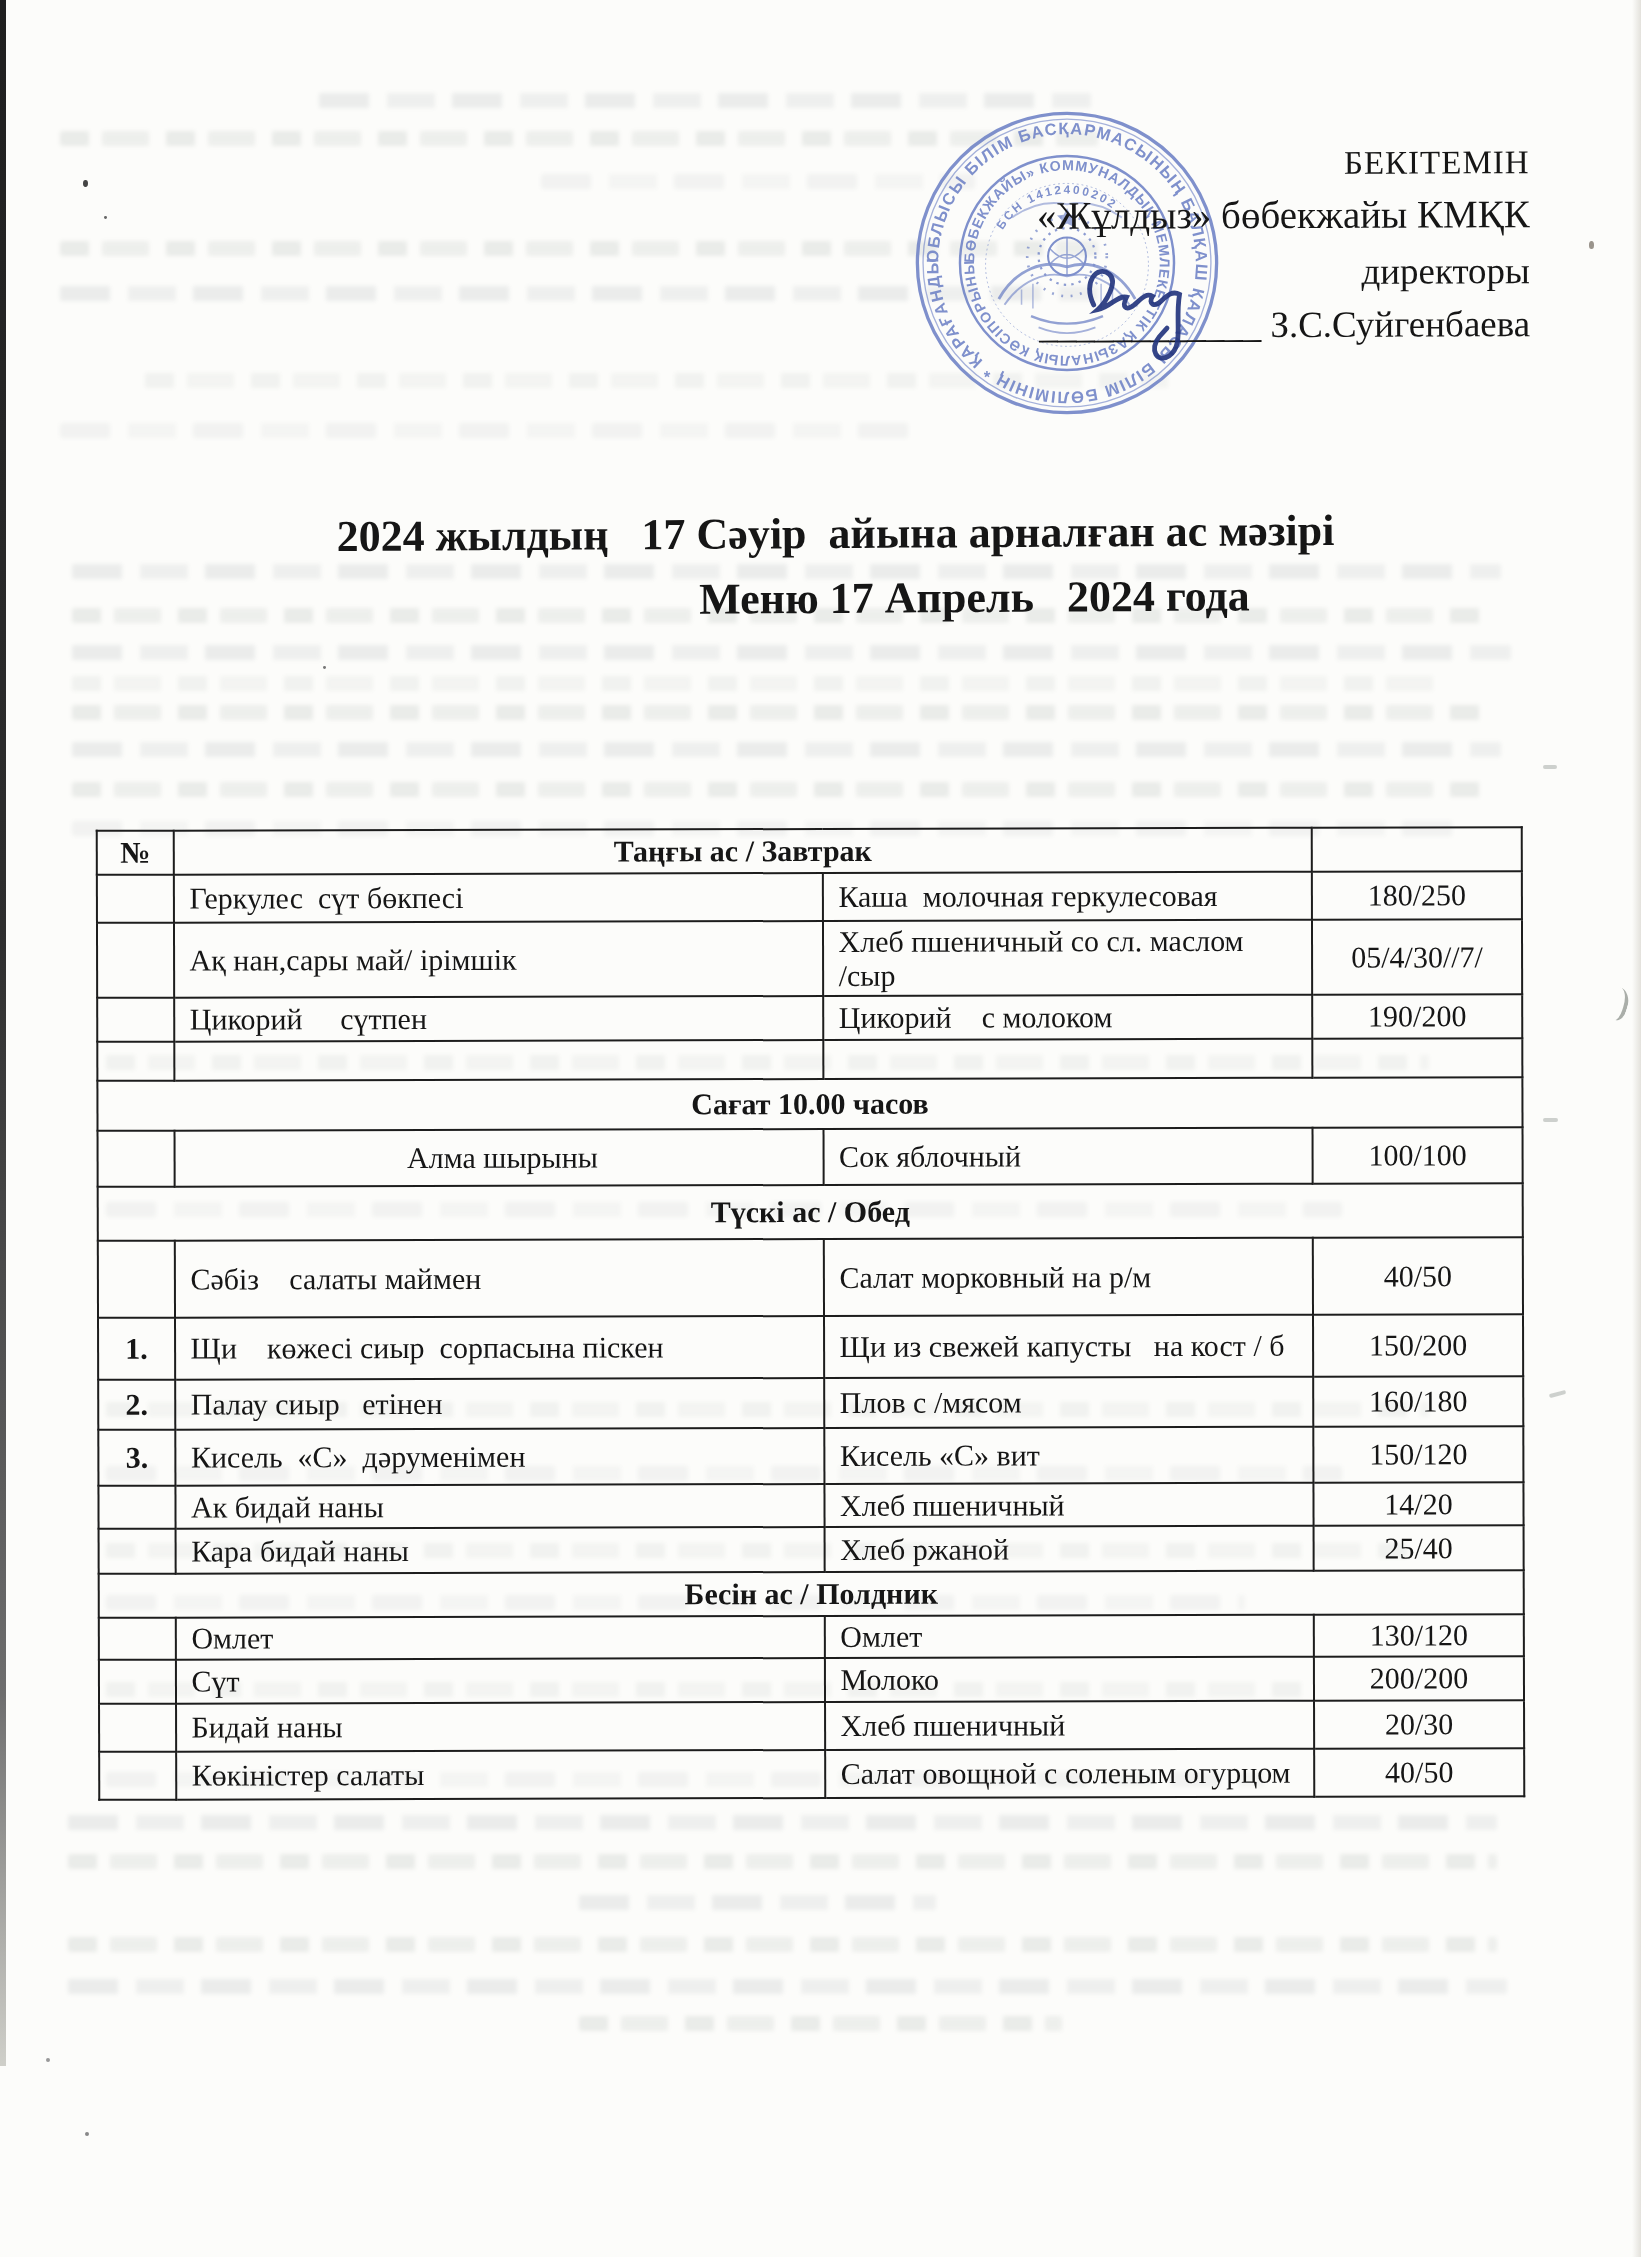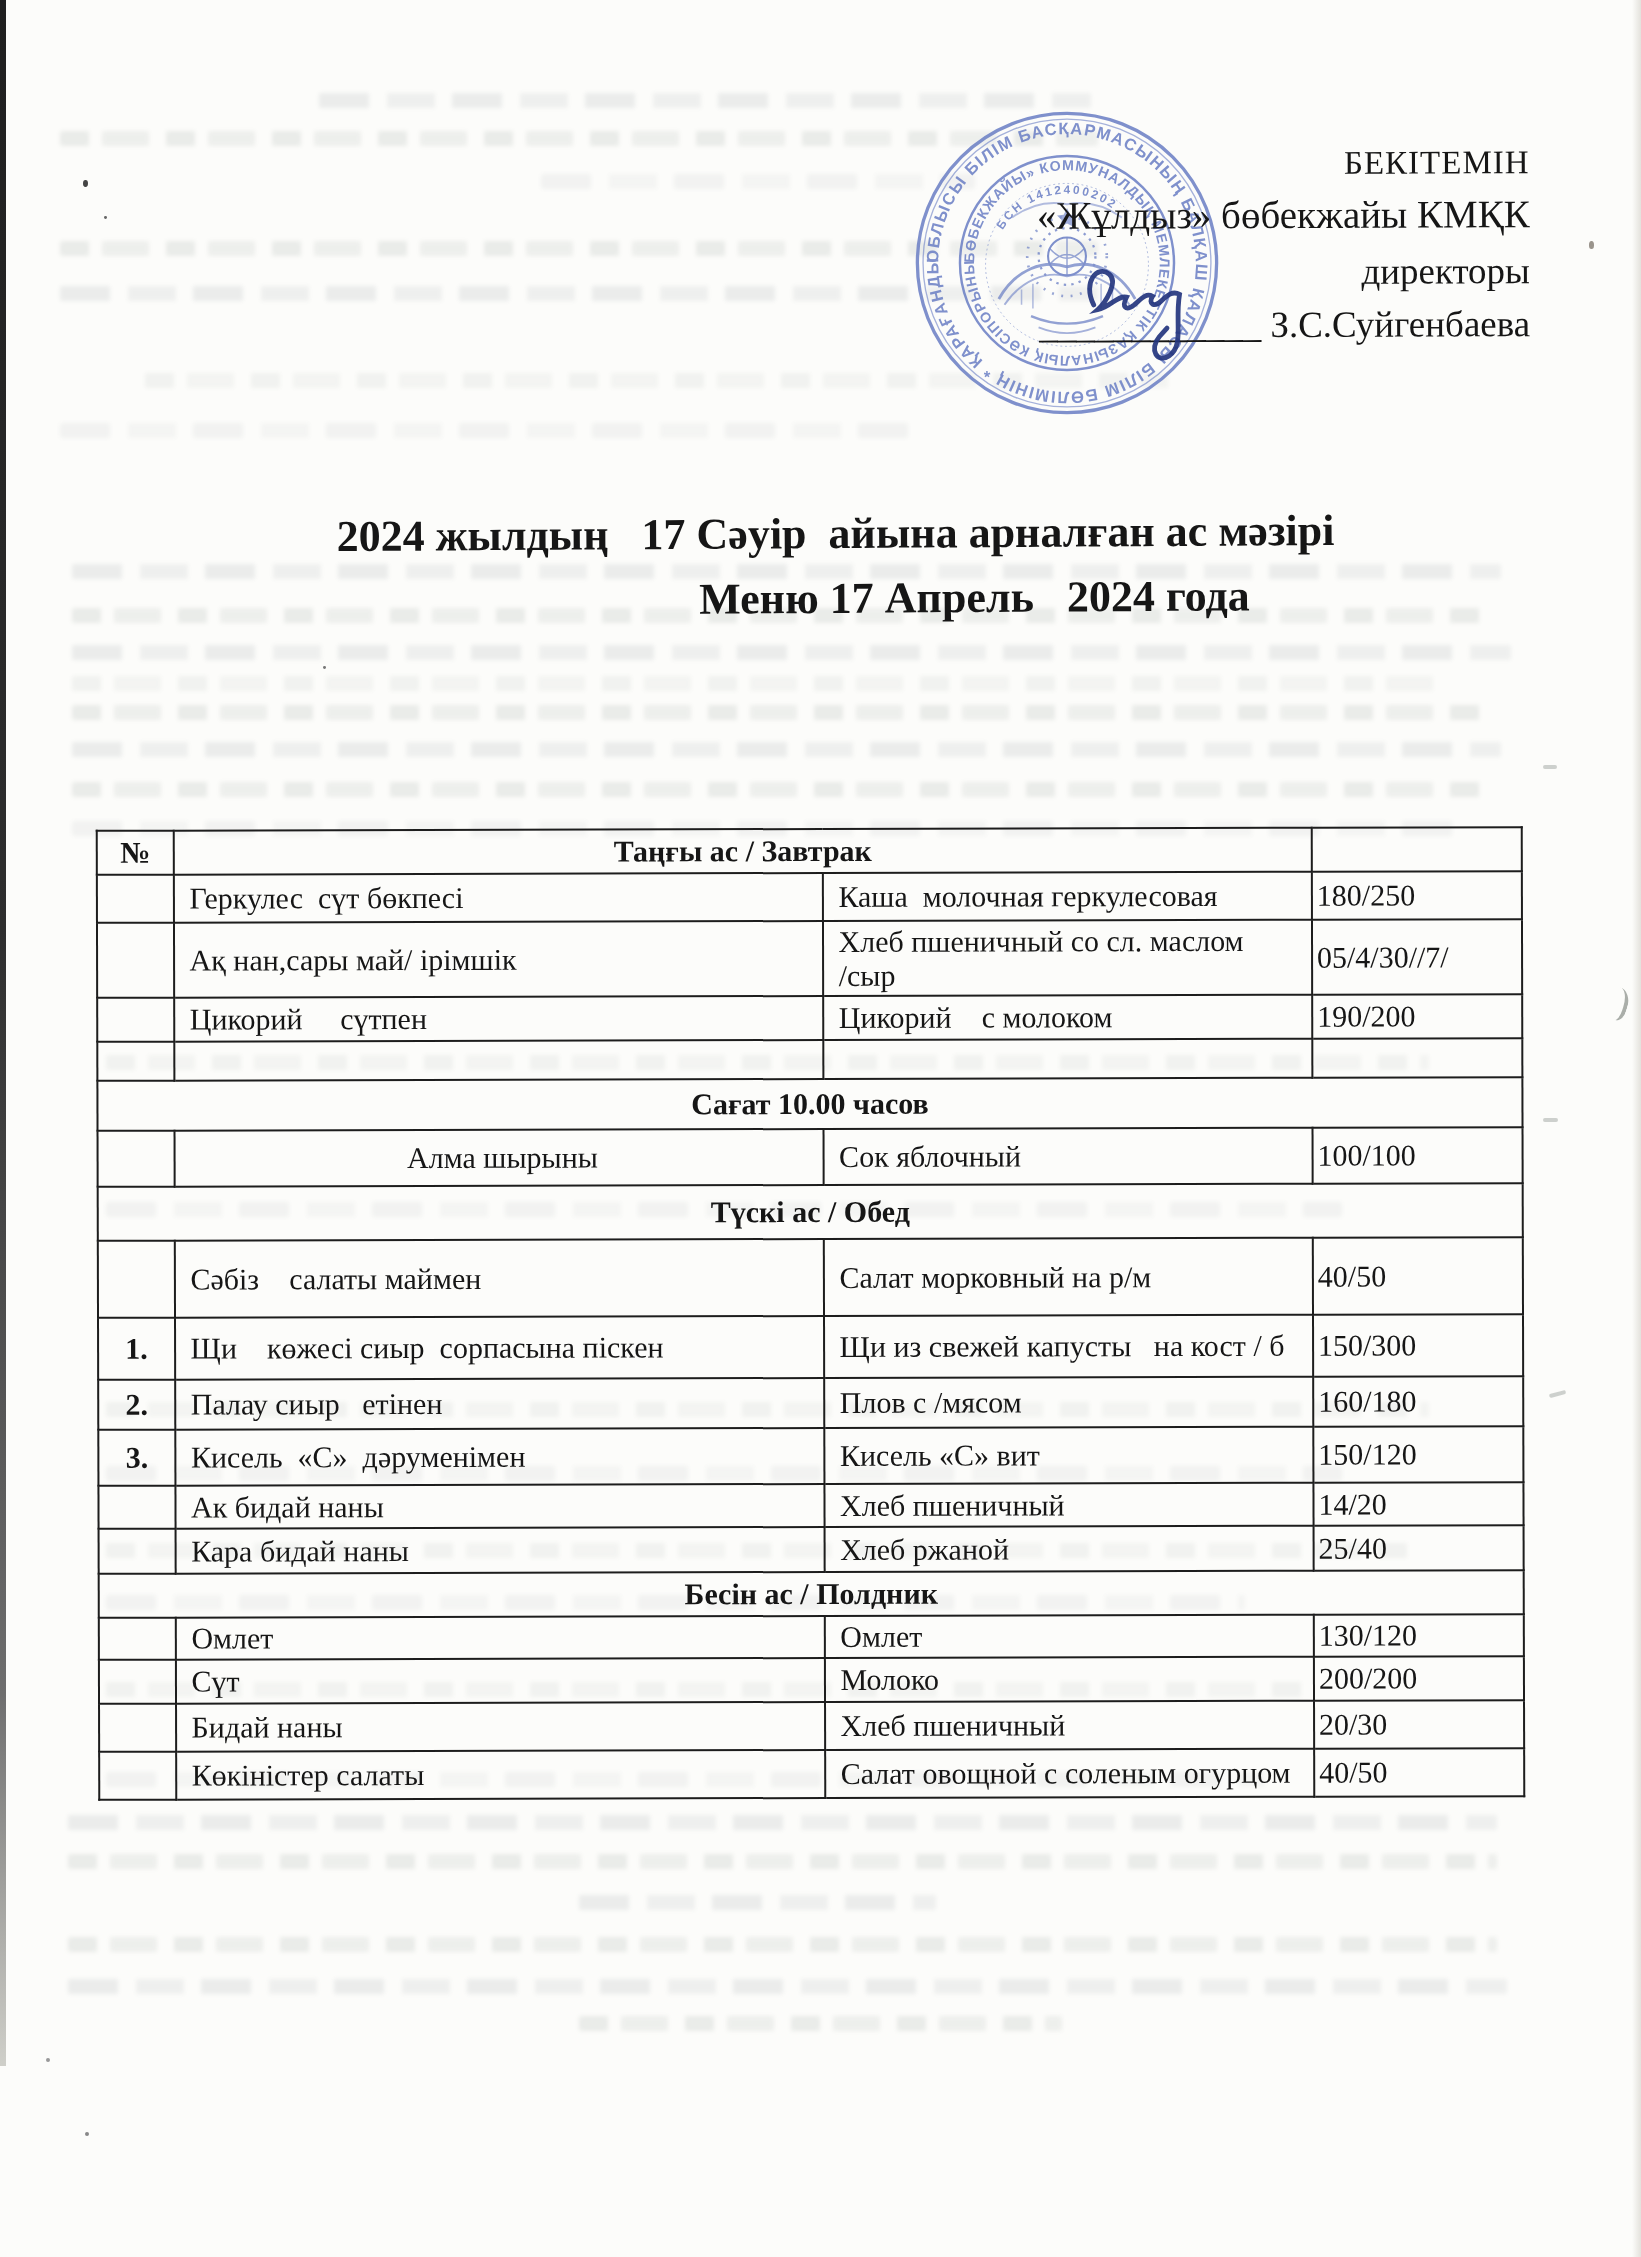--- a/index.html
+++ b/index.html
@@ -51,21 +51,21 @@
 
   
   .menu-wrap { position:absolute; left:97px; top:828px; z-index:2; transform:rotate(-0.15deg); }
   table.menu { border-collapse:collapse; table-layout:fixed; width:1425px;
     border:2.9px solid #191919; }
   table.menu td { border:2.5px solid #1d1d1d; vertical-align:middle;
     font-size:30px; line-height:1.12; overflow:hidden; }
   td.c-num { text-align:center; font-weight:bold; font-size:34px; }
   td.c-kk  { padding:2.9px 7.7px 2.9px 14.5px; white-space:pre-wrap; }
   td.c-ru  { padding:2.9px 7.7px 2.9px 14.5px; white-space:pre-wrap; }
-  td.c-pr  { text-align:left; font-size:30px; padding:1.9px 3.9px; }
+  td.c-pr  { text-align:center; font-size:30px; padding:1.9px 3.9px; }
   td.head  { text-align:center; font-weight:bold; font-size:35px; white-space:pre; }
   td.center{ text-align:center; }
 </style>
 </head>
 <body>
 
 <div class="edge-left"></div>
 <div class="edge-right"></div>
 
 <div class="bleed b" style="left:319px;top:93px;width:772px"></div>
@@ -218,21 +218,21 @@
         <tr style="height: 77px;">
           <td class="c-num"></td>
           <td class="c-kk">Сәбіз    салаты маймен</td>
           <td class="c-ru">Салат морковный на р/м</td>
           <td class="c-pr">40/50</td>
         </tr>
         <tr style="height: 62px;">
           <td class="c-num">1.</td>
           <td class="c-kk">Щи    көжесі сиыр  сорпасына піскен</td>
           <td class="c-ru">Щи из свежей капусты   на кост / б</td>
-          <td class="c-pr">150/300</td>
+          <td class="c-pr">150/200</td>
         </tr>
         <tr style="height: 50px;">
           <td class="c-num">2.</td>
           <td class="c-kk">Палау сиыр   етінен</td>
           <td class="c-ru">Плов с /мясом</td>
           <td class="c-pr">160/180</td>
         </tr>
         <tr style="height: 56px;">
           <td class="c-num">3.</td>
           <td class="c-kk">Кисель  «С»  дәруменімен</td>

